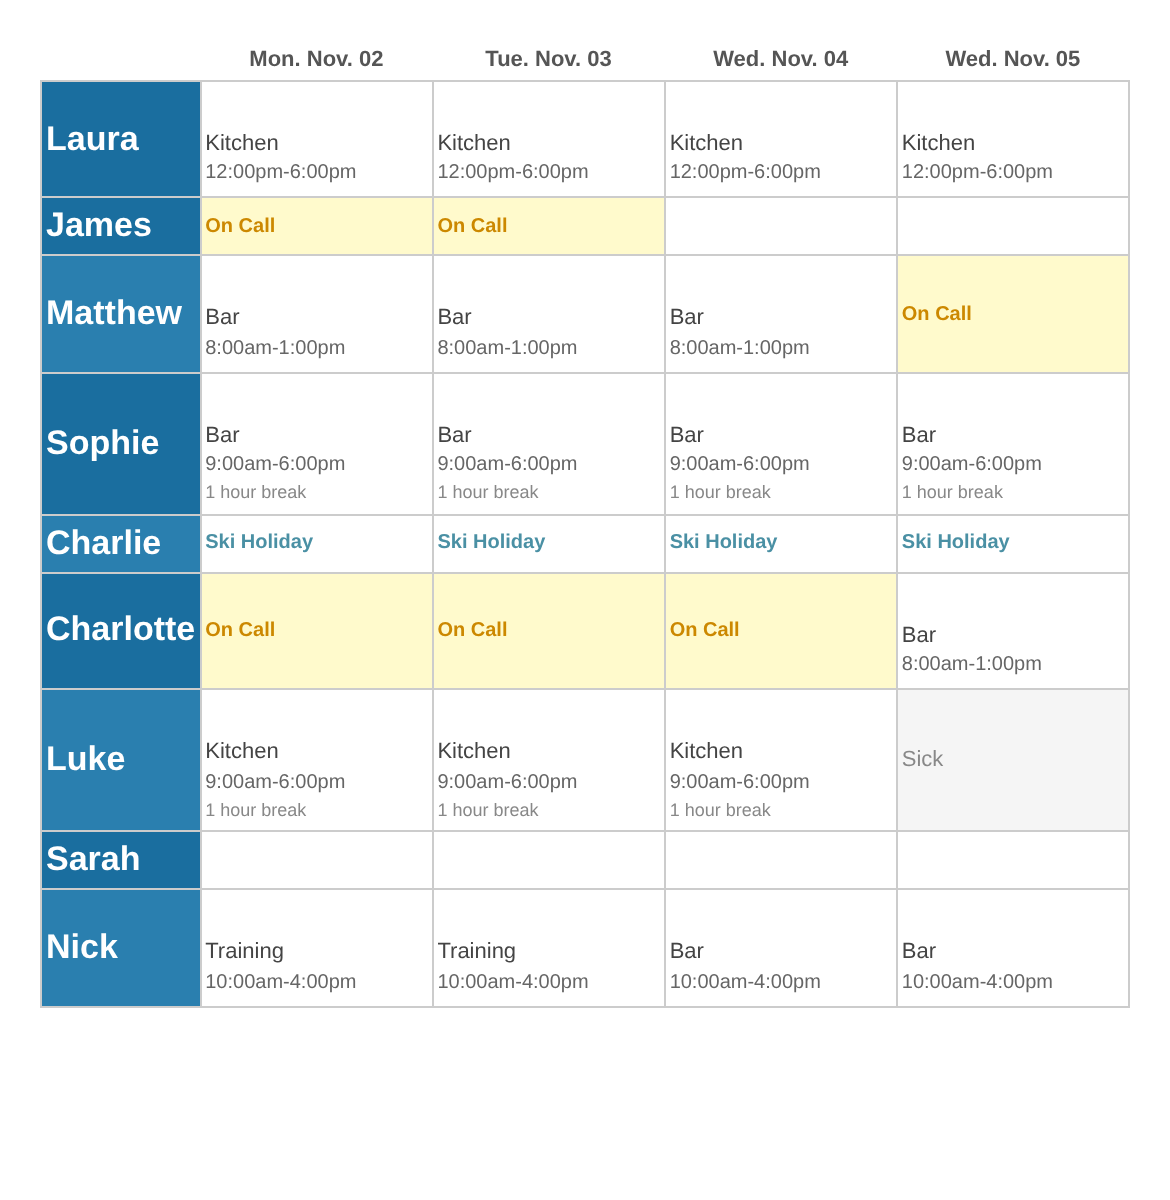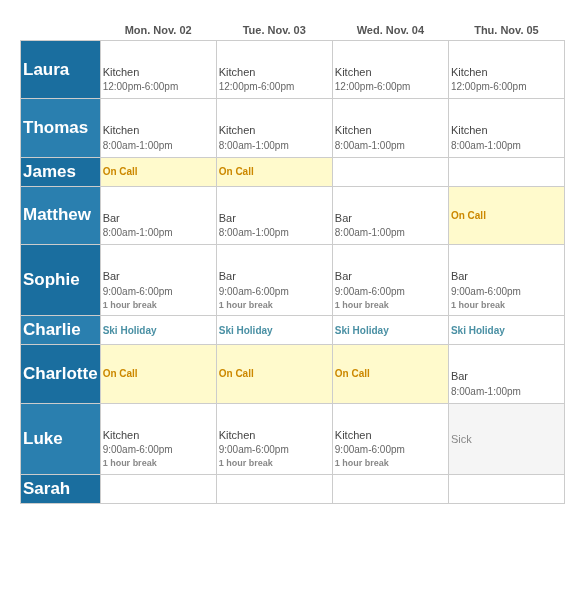--- a/index.html
+++ b/index.html
@@ -84,34 +84,33 @@
       color: #444;
       margin-top: 20px;
     }
     .cell-time {
       font-size: 10px;
       color: #666;
     }
     .cell-note {
       font-size: 9px;
       color: #888;
-      font-weight: bold;
     }
   </style>
 </head>
 <body>
 
 <table class="schedule-table">
   <thead>
     <tr class="header-row">
       <th></th>
       <th>Mon. Nov. 02</th>
       <th>Tue. Nov. 03</th>
       <th>Wed. Nov. 04</th>
-      <th>Thu. Nov. 05</th>
+      <th>Wed. Nov. 05</th>
     </tr>
   </thead>
   <tbody id="schedule-body">
   <tr>
         <td class="name-cell" style="background: rgb(26, 110, 159);">Laura</td>
         <td class="regular-cell">
           <div class="cell-main">Kitchen</div>
           <div class="cell-time">12:00pm-6:00pm</div>
         </td>
         <td class="regular-cell">
@@ -121,39 +120,20 @@
         <td class="regular-cell">
           <div class="cell-main">Kitchen</div>
           <div class="cell-time">12:00pm-6:00pm</div>
         </td>
         <td class="regular-cell">
           <div class="cell-main">Kitchen</div>
           <div class="cell-time">12:00pm-6:00pm</div>
         </td>
       </tr>
       <tr>
-        <td class="name-cell" style="background: rgb(42, 127, 175);">Thomas</td>
-        <td class="regular-cell">
-          <div class="cell-main">Kitchen</div>
-          <div class="cell-time">8:00am-1:00pm</div>
-        </td>
-        <td class="regular-cell">
-          <div class="cell-main">Kitchen</div>
-          <div class="cell-time">8:00am-1:00pm</div>
-        </td>
-        <td class="regular-cell">
-          <div class="cell-main">Kitchen</div>
-          <div class="cell-time">8:00am-1:00pm</div>
-        </td>
-        <td class="regular-cell">
-          <div class="cell-main">Kitchen</div>
-          <div class="cell-time">8:00am-1:00pm</div>
-        </td>
-      </tr>
-      <tr>
         <td class="name-cell" style="background: rgb(26, 110, 159);">James</td>
         <td class="oncall-cell">On Call</td>
         <td class="oncall-cell">On Call</td>
         <td class="empty-cell"></td>
         <td class="empty-cell"></td>
       </tr>
       <tr>
         <td class="name-cell" style="background: rgb(42, 127, 175);">Matthew</td>
         <td class="regular-cell">
           <div class="cell-main">Bar</div>
@@ -227,15 +207,34 @@
           <div class="cell-note">1 hour break</div>
         </td>
         <td class="sick-cell">Sick</td>
       </tr>
       <tr>
         <td class="name-cell" style="background: rgb(26, 110, 159);">Sarah</td>
         <td class="empty-cell"></td>
         <td class="empty-cell"></td>
         <td class="empty-cell"></td>
         <td class="empty-cell"></td>
+      </tr>
+      <tr>
+        <td class="name-cell" style="background: rgb(42, 127, 175);">Nick</td>
+        <td class="regular-cell">
+          <div class="cell-main">Training</div>
+          <div class="cell-time">10:00am-4:00pm</div>
+        </td>
+        <td class="regular-cell">
+          <div class="cell-main">Training</div>
+          <div class="cell-time">10:00am-4:00pm</div>
+        </td>
+        <td class="regular-cell">
+          <div class="cell-main">Bar</div>
+          <div class="cell-time">10:00am-4:00pm</div>
+        </td>
+        <td class="regular-cell">
+          <div class="cell-main">Bar</div>
+          <div class="cell-time">10:00am-4:00pm</div>
+        </td>
       </tr>
     </tbody>
 </table>
 
 </body></html>

